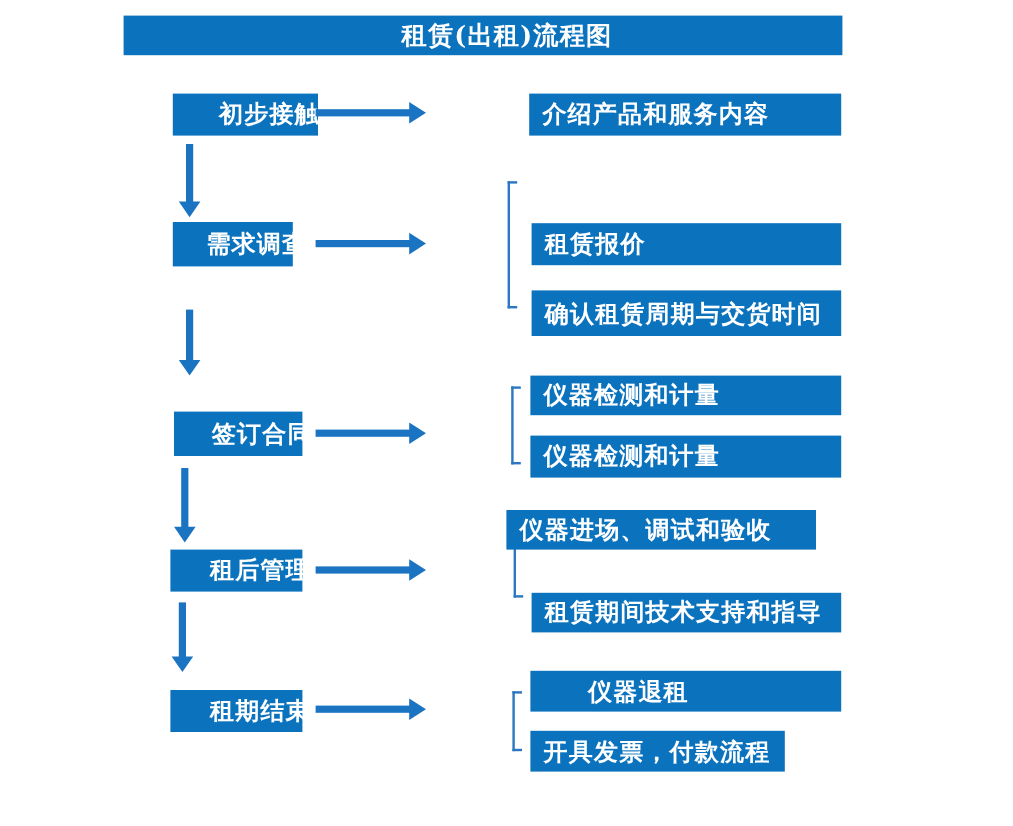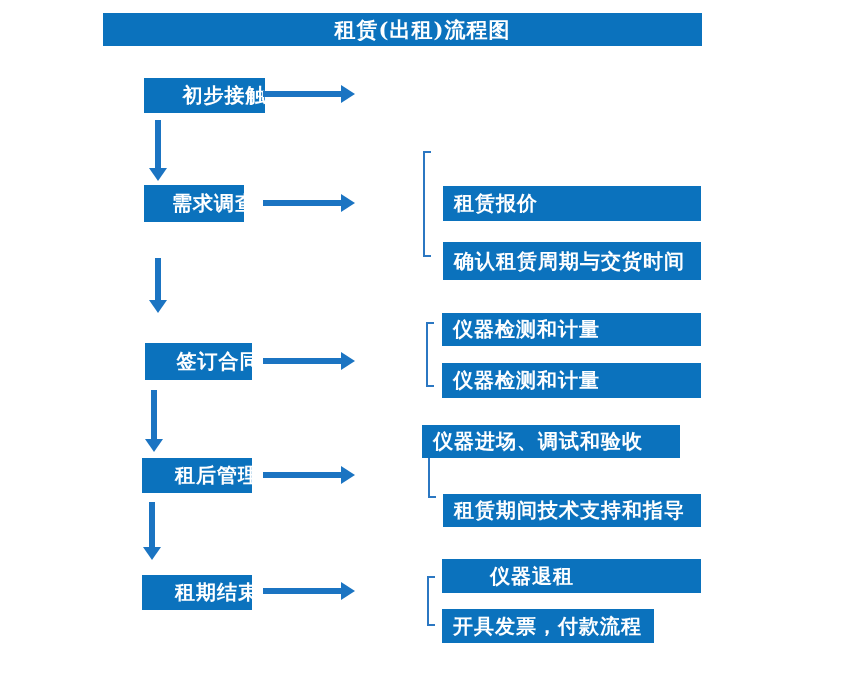--- a/index.html
+++ b/index.html
@@ -121,20 +121,21 @@
   <div class="varrow" style="left:143px;top:502px;height:58px;">
     <div class="shaft"></div>
     <div class="head"></div>
   </div>
 
   <div class="bracket" style="left:423px;top:151px;height:106px;"></div>
   <div class="bracket" style="left:426px;top:322px;height:65px;"></div>
   <div class="bracket" style="left:428px;top:449px;height:49px;"></div>
   <div class="bracket" style="left:427px;top:576px;height:50px;"></div>
 
+  <div class="box detail" style="left:441px;top:78px;width:260px;height:35px;">介绍产品和服务内容</div>
 
   <div class="box detail" style="left:443px;top:186px;width:258px;height:35px;">租赁报价</div>
   <div class="box detail" style="left:443px;top:242px;width:258px;height:38px;">确认租赁周期与交货时间</div>
 
   <div class="box detail" style="left:442px;top:313px;width:259px;height:33px;">仪器检测和计量</div>
   <div class="box detail" style="left:442px;top:363px;width:259px;height:35px;">仪器检测和计量</div>
 
   <div class="box detail" style="left:422px;top:425px;width:258px;height:33px;">仪器进场、调试和验收</div>
   <div class="box detail" style="left:443px;top:494px;width:258px;height:33px;">租赁期间技术支持和指导</div>
 

